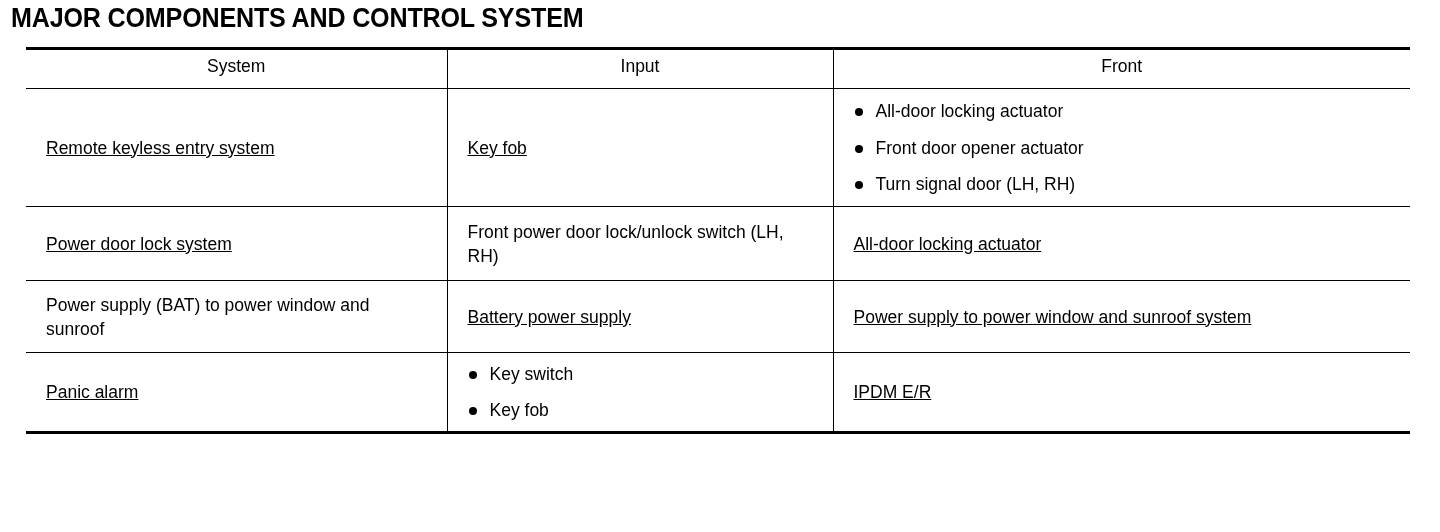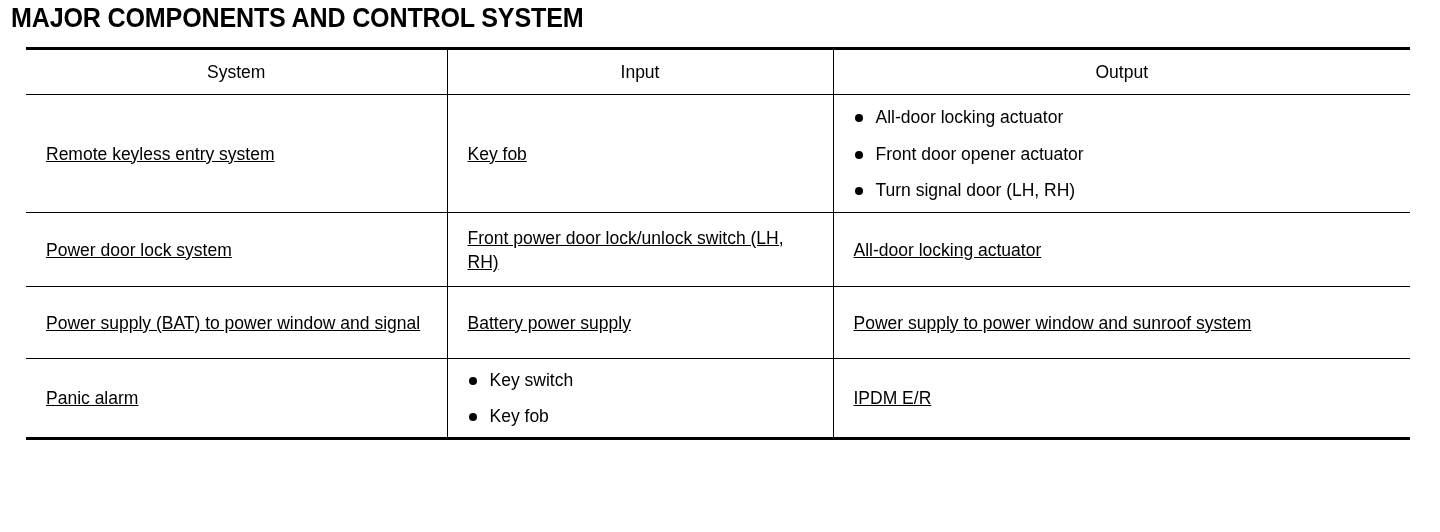--- a/index.html
+++ b/index.html
@@ -68,21 +68,21 @@
 
   .cell-pad {
     padding: 9px 16px 9px 20px;
   }
   .cell-pad.center {
     text-align: center;
     padding-left: 0;
     padding-right: 0;
   }
   th .cell-pad {
-    padding-top: 10px;
+    padding-top: 4px;
     padding-bottom: 10px;
   }
 
   
   tr.row-rke   td { height: 117px; }
   tr.row-pdl   td { height: 73px; }
   tr.row-ign   td { height: 71px; }
   tr.row-bat   td { height: 71px; }
   tr.row-panic td { height: 73px; }
 
@@ -102,21 +102,21 @@
   ul.bullets li::before {
     content: "";
     position: absolute;
     left: 1px;
     top: 9px;
     width: 8px;
     height: 8px;
     border-radius: 50%;
     background: #000;
   }
-  .two-line { white-space: normal; text-decoration: underline; }
+  .two-line { white-space: normal; }
   .nowrap { white-space: nowrap; text-decoration: underline; }
 </style>
 </head>
 <body>
 
 <div class="page-title">MAJOR COMPONENTS AND CONTROL SYSTEM</div>
 
 <div class="table-wrap">
   <table class="spec-table">
     <colgroup>
@@ -126,21 +126,21 @@
     </colgroup>
     <thead>
       <tr class="header-row">
         <th>
           <div class="cell-pad center">System</div>
         </th>
         <th>
           <div class="cell-pad center">Input</div>
         </th>
         <th>
-          <div class="cell-pad center">Output</div>
+          <div class="cell-pad center">Front</div>
         </th>
       </tr>
     </thead>
     <tbody>
 
       <tr class="body-row row-rke">
         <td>
           <div class="cell-pad nowrap">Remote keyless entry system</div>
         </td>
         <td>
@@ -165,21 +165,21 @@
           <div class="cell-pad two-line">Front power door lock/unlock switch (LH, RH)</div>
         </td>
         <td>
           <div class="cell-pad nowrap">All-door locking actuator</div>
         </td>
       </tr>
 
 
       <tr class="body-row row-bat">
         <td>
-          <div class="cell-pad two-line">Power supply (BAT) to power window and signal</div>
+          <div class="cell-pad two-line">Power supply (BAT) to power window and sunroof</div>
         </td>
         <td>
           <div class="cell-pad nowrap">Battery power supply</div>
         </td>
         <td>
           <div class="cell-pad nowrap">Power supply to power window and sunroof system</div>
         </td>
       </tr>
 
       <tr class="body-row row-panic last-row">

